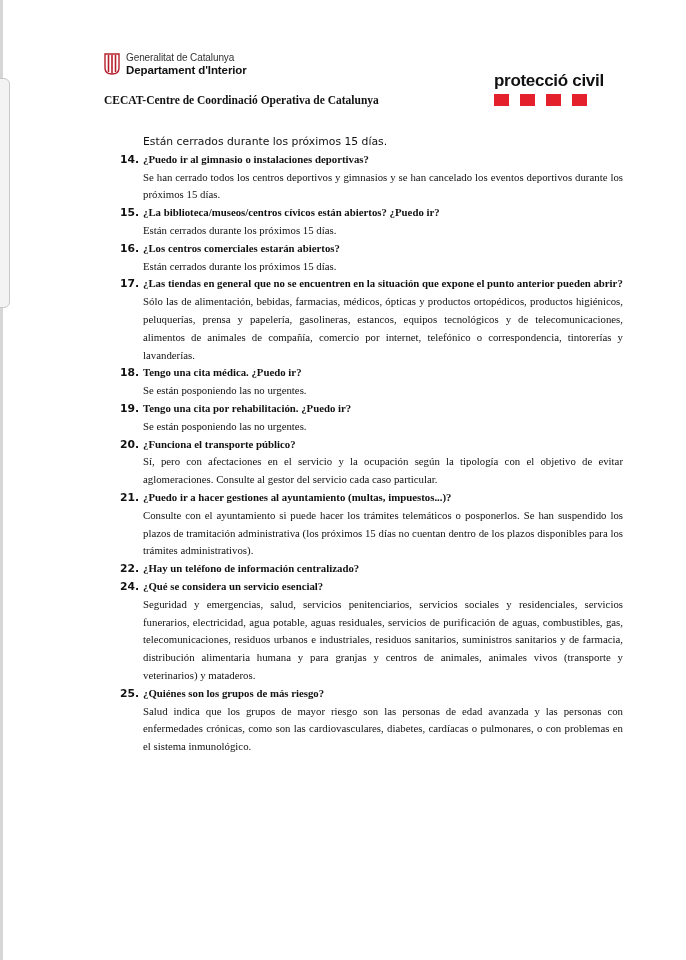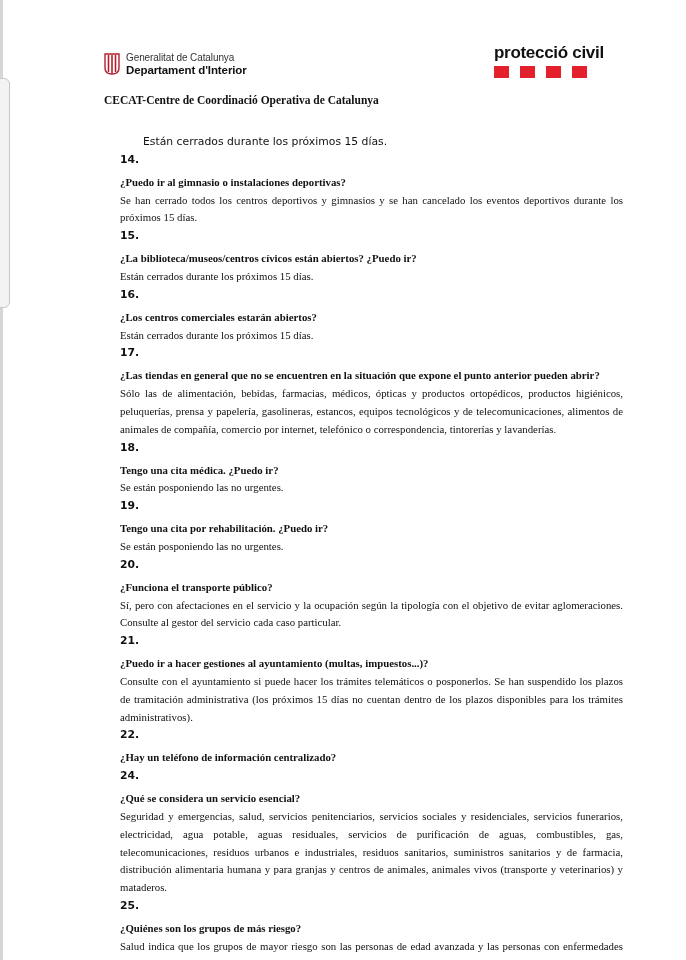--- a/index.html
+++ b/index.html
@@ -16,31 +16,31 @@
     }
     .header-left { position: absolute; left: 104px; top: 52px; display: flex; align-items: center; }
     .gen-logo { width: 16px; height: 22px; margin-right: 6px; }
     .gen-text { line-height: 12px; }
     .gen-line1 { font-size: 10px; color: #333; letter-spacing: -0.1px; }
     .gen-line2 { font-size: 11.5px; font-weight: bold; color: #111; letter-spacing: -0.1px; }
     .cecat {
       position: absolute; left: 104px; top: 94px;
       font-family: "Liberation Serif", serif; font-weight: bold; font-size: 11.5px; color: #111;
     }
-    .pc { position: absolute; left: 494px; top: 44px; }
+    .pc { position: absolute; left: 494px; top: 72px; }
     .pc-text { font-size: 17px; font-weight: bold; color: #111; letter-spacing: -0.3px; line-height: 18px; }
     .pc-squares { display: flex; gap: 11px; margin-top: 4px; }
     .pc-sq { width: 15px; height: 12px; background: #e3202c; }
 
     .content {
       position: absolute; left: 120px; top: 133px; width: 503px;
       font-family: "DejaVu Sans", sans-serif; font-size: 10.8px; line-height: 17.8px; color: #111;
     }
     .intro { padding-left: 23px; }
-    .faq { display: flex; flex-direction: column; }
+    .faq { display: flex; }
     .num { width: 23px; flex: 0 0 23px; font-weight: bold; }
     .qa { flex: 1; font-family: Liberation Serif, serif; }
     .q { font-weight: bold; }
     .a { text-align: justify; }
 
     .footer { position: absolute; top: 918px; left: 238px; font-size: 10px; display: flex; align-items: center; margin-top: 48px; }
     .footer a { color: #1a1a6e; text-decoration: underline; }
     .tw { display: flex; align-items: center; margin-left: 50px; flex-direction: column; }
     .tw-icon { width: 11px; height: 9px; margin-right: 3px; }
   </style>

